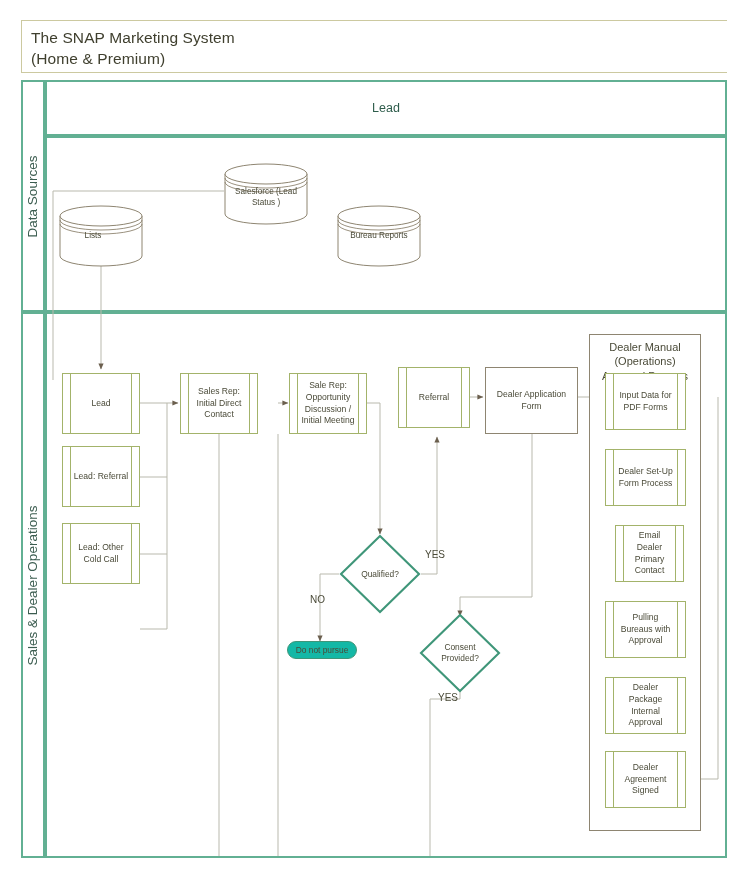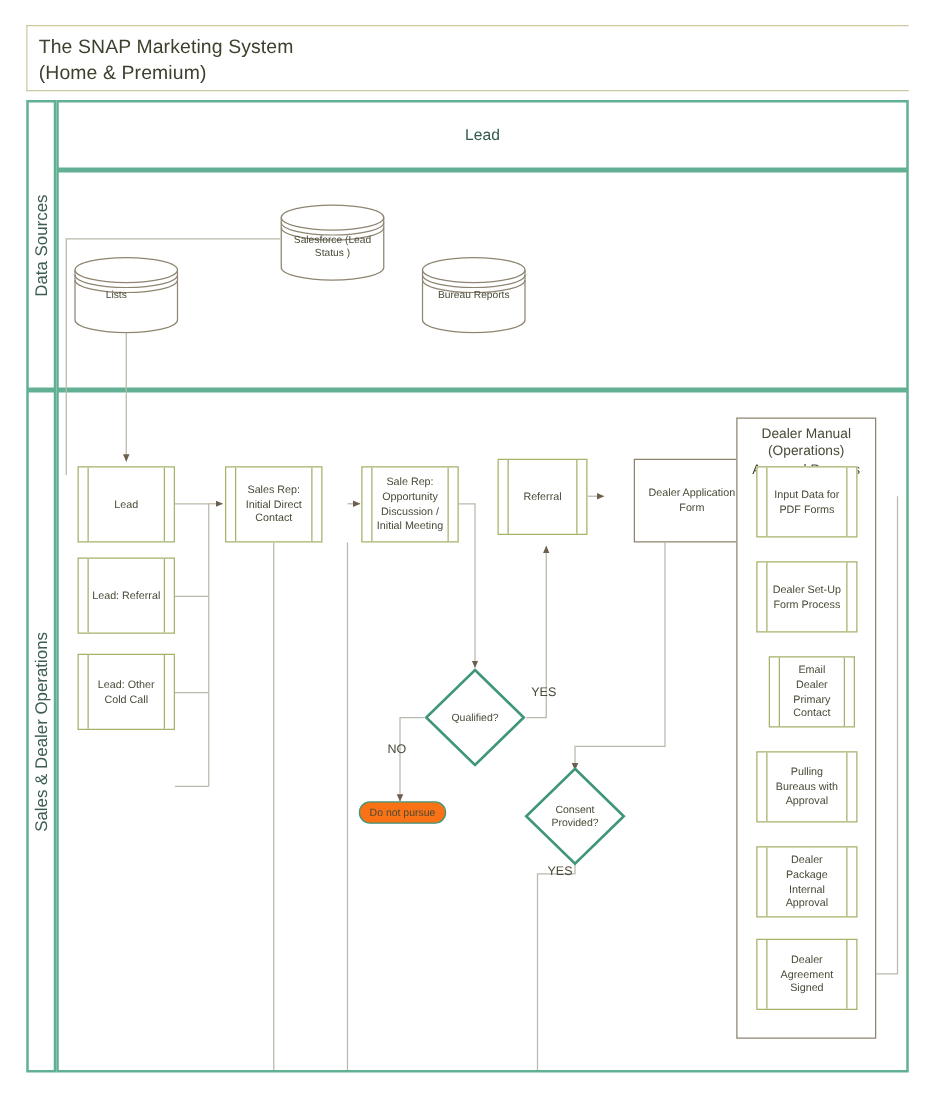--- a/index.html
+++ b/index.html
@@ -66,21 +66,21 @@
   .dia{position:absolute;}
   .dia .txt{
     position:absolute;left:0;top:0;right:0;bottom:0;
     display:flex;align-items:center;justify-content:center;text-align:center;
     font-size:8.4px;line-height:1.3;color:#4a4a38;white-space:pre-line;
   }
 
   
   .term{
     position:absolute;box-sizing:border-box;border:1.8px solid #3f9679;border-radius:999px;
-    background:#f97316;display:flex;align-items:center;justify-content:center;
+    background:#14b8a6;display:flex;align-items:center;justify-content:center;
     font-size:8.4px;color:#4a4a38;
   }
 
   
   .cyl{position:absolute;}
   .cyl .ctxt{
     position:absolute;left:0;right:0;
     text-align:center;font-size:8.2px;line-height:1.3;color:#4a4a38;white-space:pre-line;
   }
 
@@ -214,21 +214,21 @@
     <span class="lbl">Sale Rep:
 Opportunity
 Discussion /
 Initial Meeting</span>
   </div>
 
   <div class="pbox" style="left:398px;top:367px;width:72px;height:61px;">
     <span class="lbl">Referral</span>
   </div>
 
-  <div class="rbox" style="left:485px;top:367px;width:93px;height:67px;margin-left:22px;">
+  <div class="rbox" style="left:485px;top:367px;width:93px;height:67px;">
     <span>Dealer Application
 Form</span>
   </div>
 
   <div class="dia" style="left:339px;top:534px;width:82px;height:80px;">
     <svg width="82" height="80" viewBox="0 0 82 80" xmlns="http://www.w3.org/2000/svg">
       <polygon points="41,2 80,40 41,78 2,40" fill="#fff" stroke="#3f9679" stroke-width="2.1"></polygon>
     </svg>
     <div class="txt">Qualified?</div>
   </div>

